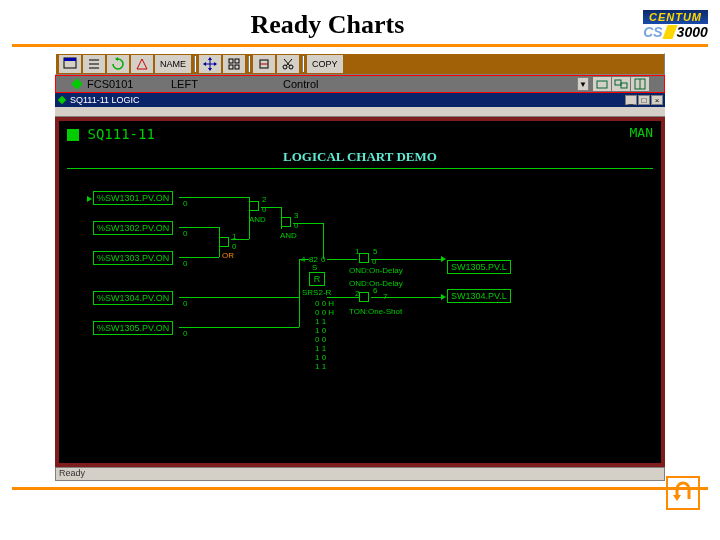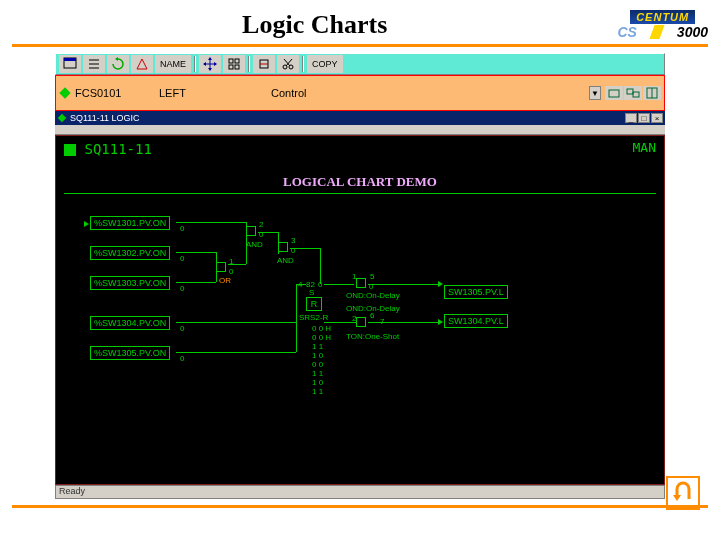--- a/index.html
+++ b/index.html
@@ -5,57 +5,57 @@
   * { box-sizing: border-box; margin: 0; padding: 0; font-family: Arial, sans-serif; }
   body { width: 720px; height: 540px; background: #fff; position: relative; overflow: hidden; }
   
   .slide-header { display: flex; align-items: center; justify-content: space-between; padding: 10px 12px 4px 12px; }
   .yokogawa-logo { display: flex; flex-direction: column; align-items: center; gap: 2px; }
   .diamond { width: 26px; height: 26px; background: #ffd700; transform: rotate(45deg); margin: 4px; }
   .yokogawa-text { font-size: 8px; font-weight: bold; letter-spacing: 0.5px; }
   .slide-title { font-size: 26px; font-weight: bold; font-family: "Times New Roman", serif; color: #000; flex: 1; text-align: center; }
   .centum-logo { display: flex; flex-direction: column; align-items: center; }
   .centum-top { background: linear-gradient(#0a2a6a,#1a4aaa); color: #ffd700; font-style: italic; font-weight: bold; font-size: 11px; padding: 1px 6px; letter-spacing: 1px; }
-  .cs3000 { display: flex; align-items: center; gap: 14px; }
+  .cs3000 { display: flex; align-items: center; gap: 1px; }
   .cs { font-style: italic; font-weight: bold; font-size: 14px; color: #7aa6e0; }
   .slash { display:inline-block; width:10px; height:14px; background:#ffd700; transform: skewX(-20deg); margin:0 1px; }
   .n3000 { font-style: italic; font-weight: bold; font-size: 14px; color: #000; }
   .orange-rule { height: 3px; background: #ff8c00; margin: 0 12px; }
   
   .app-area { margin: 6px 55px 0 55px; }
   
-  .toolbar-row { display: flex; align-items: center; background: #5eead4; border: 1px solid #808080; border-top-color:#fff; border-left-color:#fff; height: 22px; padding: 1px 3px; gap: 2px; }
+  .toolbar-row { display: flex; align-items: center; background: #a16207; border: 1px solid #808080; border-top-color:#fff; border-left-color:#fff; height: 22px; padding: 1px 3px; gap: 2px; }
   .tbtn { width: 22px; height: 18px; background: #d4d0c8; border: 1px solid #d4d0c8; display:flex; align-items:center; justify-content:center; font-size: 10px; color:#000; }
   .tbtn svg { width: 14px; height: 14px; }
   .tbtn-wide { width: auto; padding: 0 4px; font-size: 9px; }
   .sep { width: 2px; height: 16px; border-left: 1px solid #808080; border-right: 1px solid #fff; margin: 0 1px; }
   .clock { margin-left: auto; font-size: 11px; font-family: "MS Gothic", monospace; padding-right: 3px; }
   
-  .path-row { display:flex; align-items:center; background:#fdba74; border:1px solid #808080; border-top:1px solid #fff; height:36px; padding:0 3px; gap:4px; font-size:11px; outline: 1px solid red; outline-offset: -1px; }
+  .path-row { display:flex; align-items:center; background:#737373; border:1px solid #808080; border-top:1px solid #fff; height:18px; padding:0 15px; gap:4px; font-size:11px; outline: 1px solid red; outline-offset: -1px; }
   .green-diamond { width:8px; height:8px; background:#0c0; transform:rotate(45deg); margin:0 2px; }
   .path-field { flex:0 0 80px; }
   .path-field2 { flex:0 0 60px; }
   .path-field3 { flex:1;margin-left:48px; }
   .path-caret { width:12px; height:14px; background:#d4d0c8; border:1px solid #808080; display:flex; align-items:center; justify-content:center; font-size:8px; }
   .small-icons { display:flex; gap:1px; }
   .small-icons .tbtn { width:18px; height:14px; }
   
   .win-title { display:flex; align-items:center; background:#0a246a; height:14px; padding:0 2px; color:#fff; font-size:9px; gap:3px; }
   .win-title .green-diamond { width:6px; height:6px; }
   .win-ctrls { margin-left:auto; display:flex; gap:1px; }
   .win-ctrls span { width:12px; height:10px; background:#d4d0c8; color:#000; font-size:8px; display:flex; align-items:center; justify-content:center; border:1px solid #808080; }
   
   .win-toolbar { background:#d4d0c8; height:10px; border-bottom:1px solid #808080; }
   
-  .chart-area { background:#000; height:350px; position:relative; border:1px solid #7f1d1d; }
+  .chart-area { background:#000; height:350px; position:relative; border:4px solid #7f1d1d; }
   .chart-header { display:flex; justify-content:space-between; padding:4px 8px; }
   .sq-box { width:12px; height:12px; background:#0c0; display:inline-block; margin-right:4px; vertical-align:middle; }
   .sq-label { color:#0c0; font-family:monospace; font-size:14px; }
   .man-label { color:#0c0; font-family:monospace; font-size:13px; }
-  .demo-title { text-align:center; color:#f0abfc; font-family:serif; font-size:13px; font-weight:bold; margin-top:12px; }
+  .demo-title { text-align:center; color:#5eead4; font-family:serif; font-size:13px; font-weight:bold; margin-top:2px; }
   .sep-line { border-top:1px solid #0c0; margin:3px 8px 0 8px; }
   
   .canvas { position:relative; height:300px; font-family:monospace; font-size:9px; color:#0c0;padding-left:33px; }
   .tag { position:absolute; border:1px solid #0c0; padding:1px 3px; color:#0c0; background:#000; font-size:9px; white-space:nowrap; }
   .tag.out { color:#0c0; }
   .pin { position:absolute; color:#0c0; font-size:8px; }
   .gate-lbl { position:absolute; color:#0c0; font-size:8px; }
   .or-lbl { color:#f80; }
   .wire { position:absolute; background:#0c0; }
   .arrow { position:absolute; width:0; height:0; border-top:3px solid transparent; border-bottom:3px solid transparent; border-left:5px solid #0c0; }
@@ -66,21 +66,21 @@
   .status-bar { background:#d4d0c8; height:14px; border:1px solid #808080; font-size:9px; padding:0 3px; color:#333; }
   
   .bottom-rule { height:3px; background:#ff8c00; margin:6px 12px 0 12px; }
   .return-icon { position:absolute; right:20px; bottom:30px; width:34px; height:34px; border:2px solid #ff8c00; display:flex; align-items:center; justify-content:center; }
   .return-icon svg { width:24px; height:24px; }
 </style>
 </head>
 <body>
 
 <div class="slide-header">
-  <div class="slide-title">Logic Charts</div>
+  <div class="slide-title">Ready Charts</div>
   <div class="centum-logo">
     <div class="centum-top">CENTUM</div>
     <div class="cs3000">
       <span class="cs">CS</span>
       <span class="slash"></span>
       <span class="n3000">3000</span>
     </div>
   </div>
 </div>
 <div class="orange-rule"></div>

